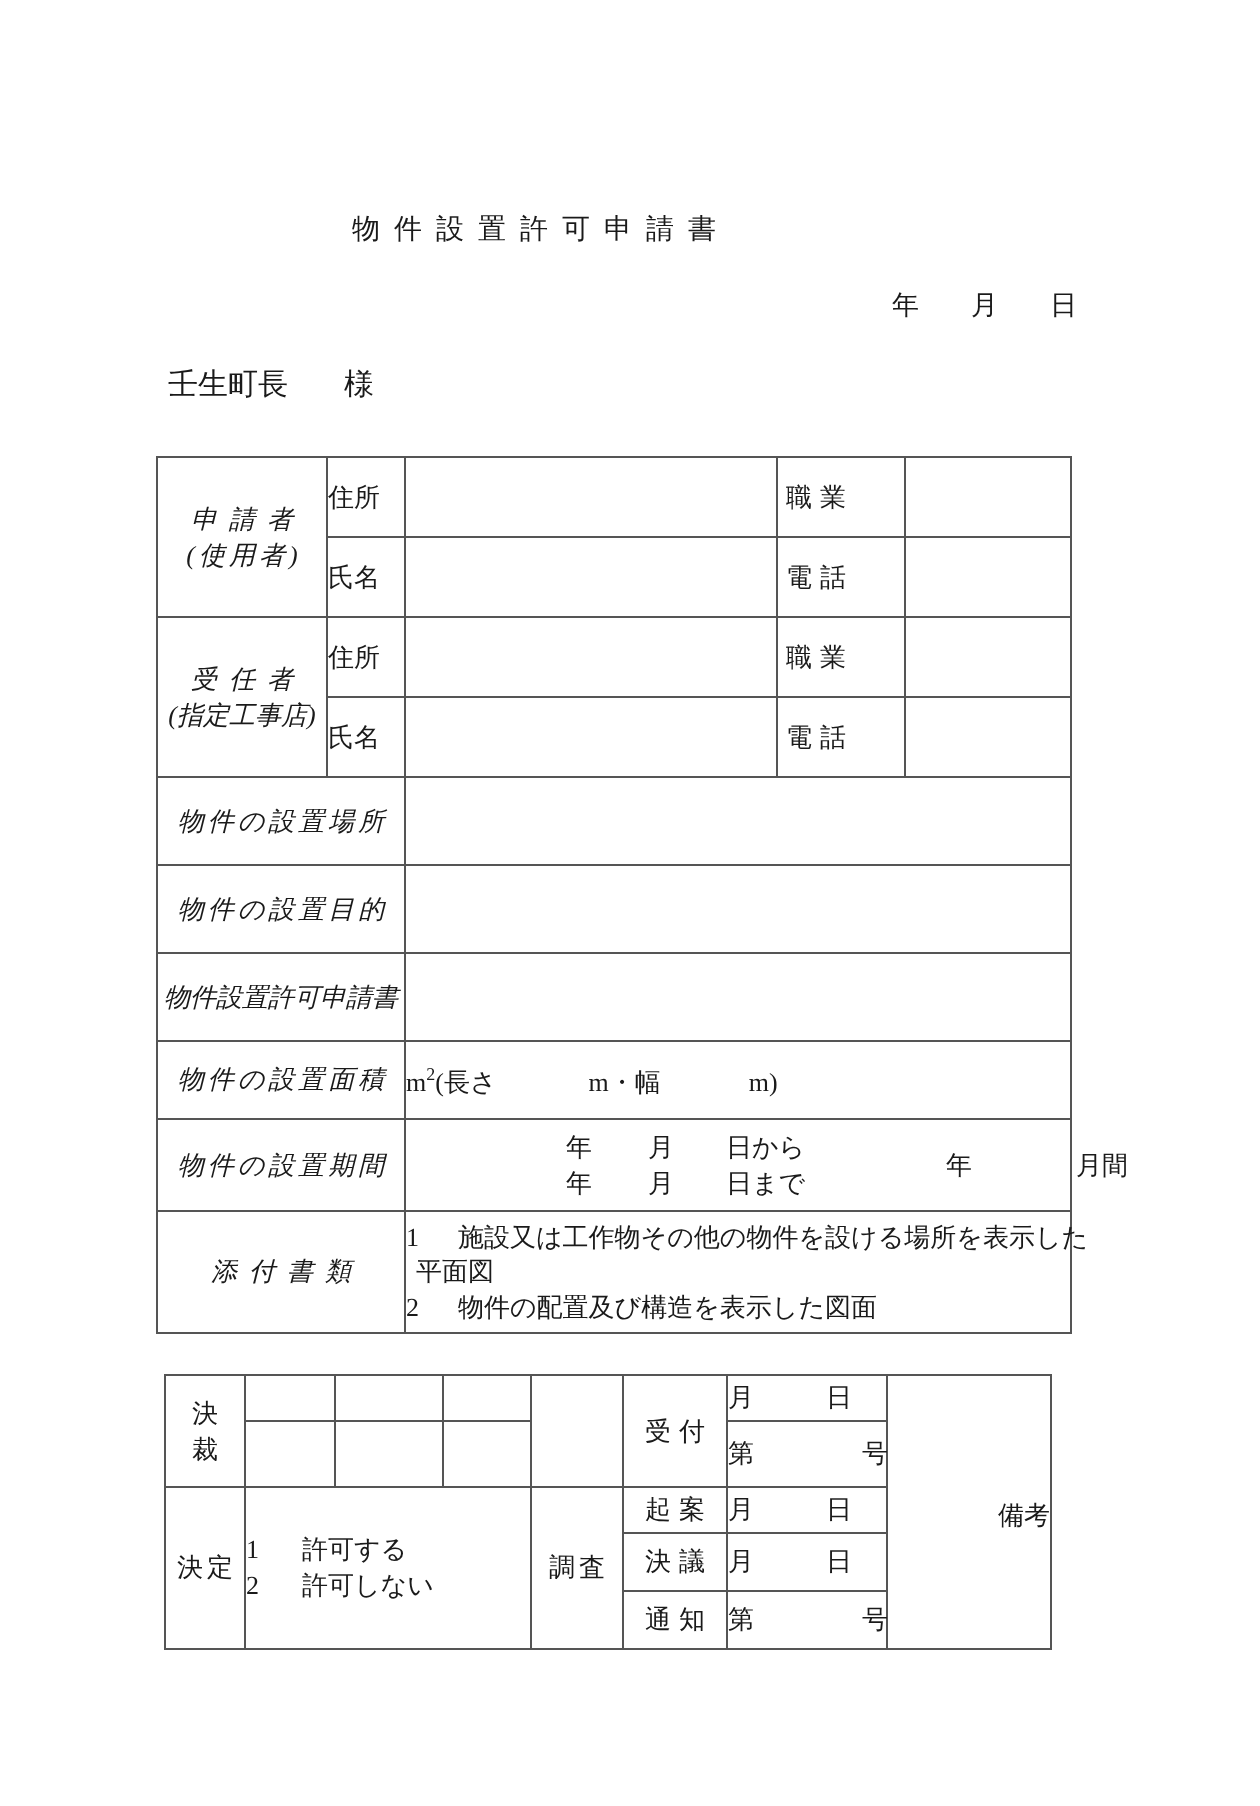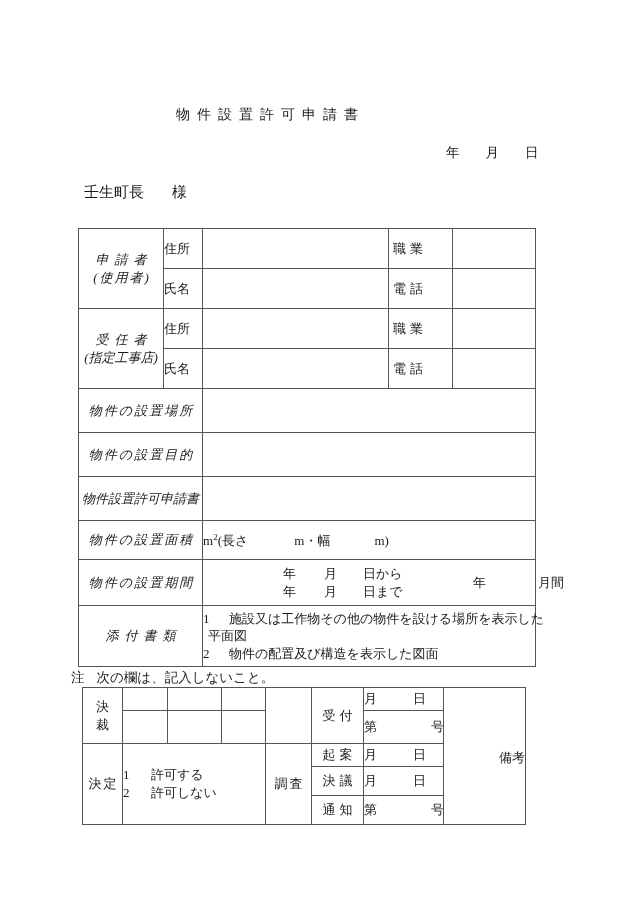--- a/index.html
+++ b/index.html
@@ -277,23 +277,20 @@
         <td colspan="2" class="lbl lbl-wide" style="height:60px">添付書類</td>
         <td colspan="3" class="attach-list">
           <div><span class="num">1</span><span>施設又は工作物その他の物件を設ける場所を表示した</span></div>
           <div class="indent2">平面図</div>
           <div><span class="num">2</span><span>物件の配置及び構造を表示した図面</span></div>
         </td>
       </tr>
     </tbody>
   </table>
 
-  <div class="note">
-    <span>注</span><span class="gap"></span><span>次の欄は、記入しないこと。</span>
-  </div>
 
   <table class="tbl" id="admin-table">
     <colgroup>
       <col style="width:40px">
       <col style="width:45px">
       <col style="width:54px">
       <col style="width:44px">
       <col style="width:46px">
       <col style="width:52px">
       <col style="width:80px">

